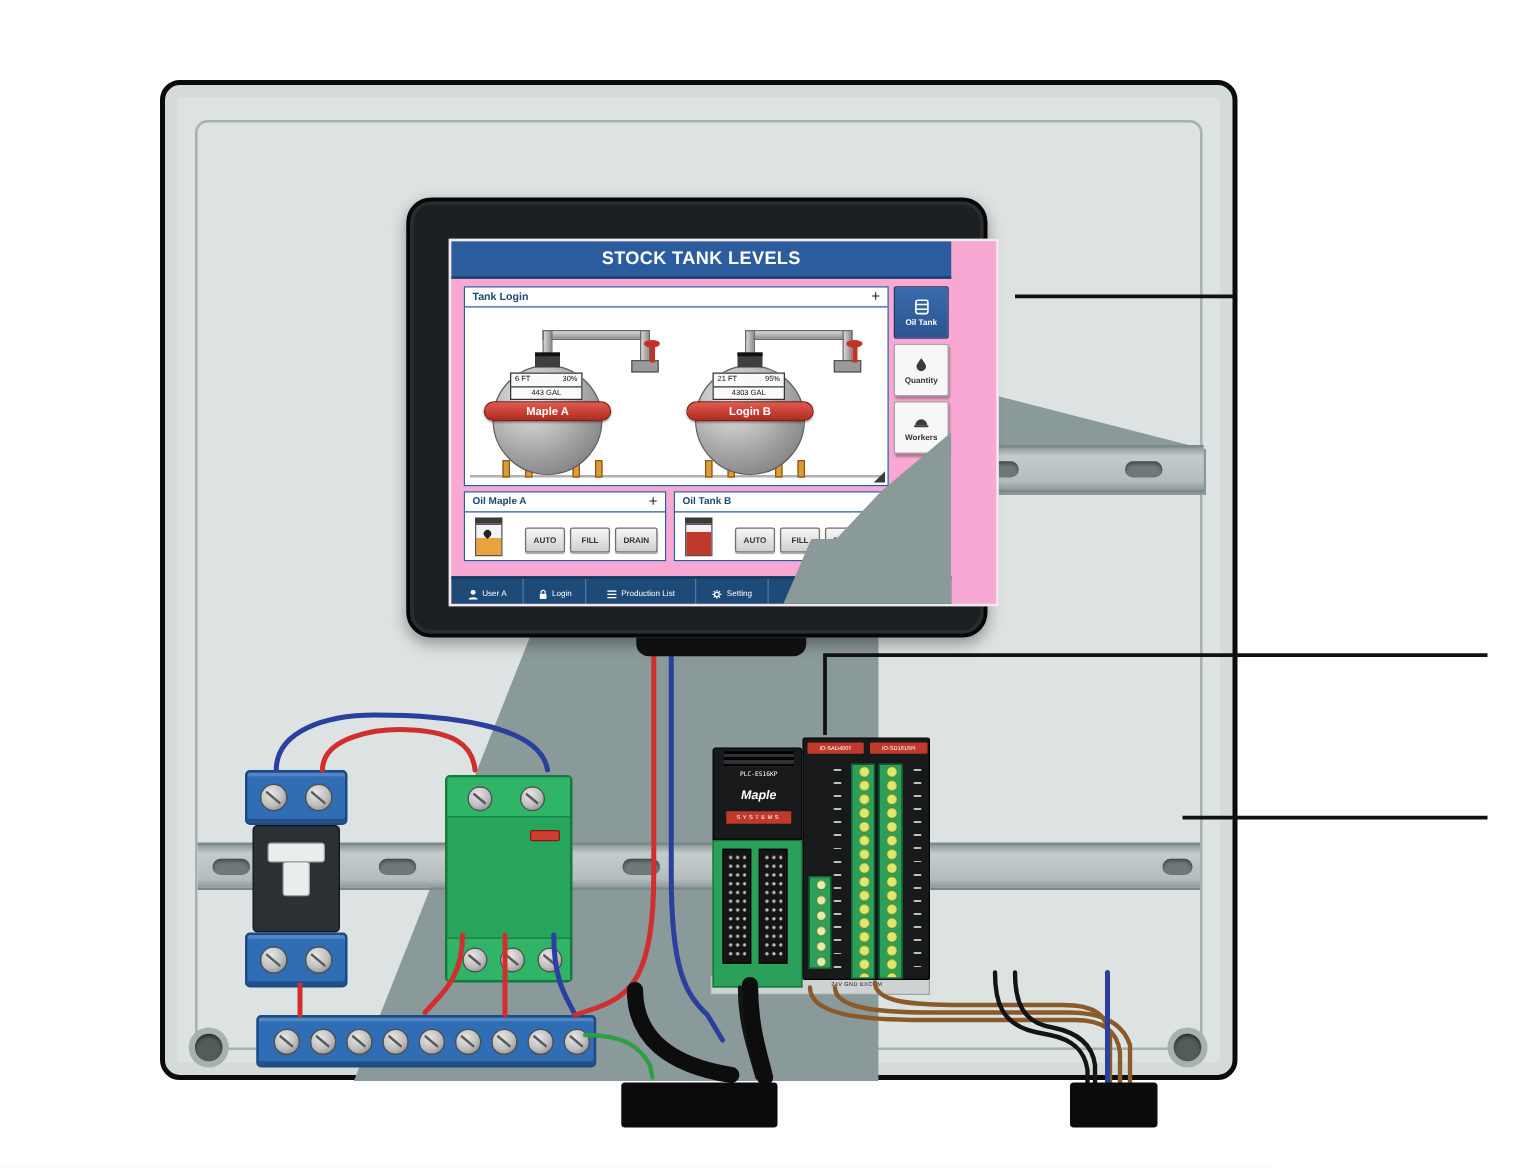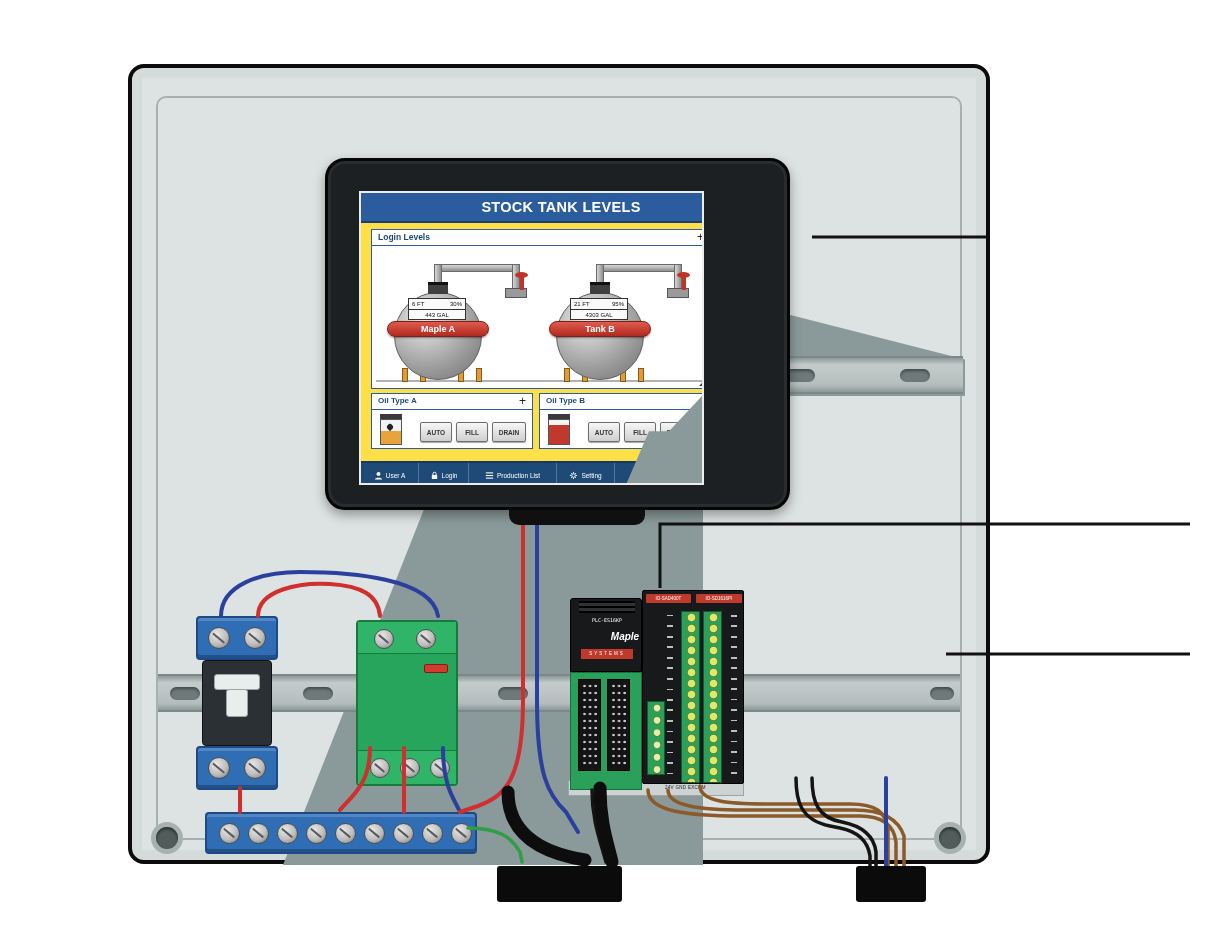--- a/index.html
+++ b/index.html
@@ -104,21 +104,21 @@
 
   <div class="abs" style="left:566px;top:588px;width:180px;height:212px">
     <div class="abs" style="left:2px;top:192px;width:176px;height:16px;background:#ccd3d2;border:1px solid #9aa5a4">
       <span class="tinynote" style="left:14px;top:4px">THERMO COUPLE</span>
       <span class="tinynote" style="left:96px;top:4px">24V GND EXCOM</span>
     </div>
 
     <div class="abs" style="left:4px;top:10px;width:72px;height:74px;background:#17191b;border:1px solid #000;border-radius:3px 3px 0 0">
       <div class="abs" style="left:8px;top:2px;width:56px;height:12px;background:repeating-linear-gradient(180deg,#000 0 2px,#2e3234 2px 5px)"></div>
       <div class="abs" style="left:2px;top:18px;width:68px;height:10px;color:#fff;font-size:5px;text-align:center;font-family:'DejaVu Sans Mono',monospace">PLC-ES16KP</div>
-      <div class="abs" style="left:20px;top:32px;width:68px;height:14px;color:#fff;font-size:10px;font-style:italic;font-weight:bold;text-align:center">Maple</div>
+      <div class="abs" style="left:2px;top:32px;width:68px;height:14px;color:#fff;font-size:10px;font-style:italic;font-weight:bold;text-align:center">Maple</div>
       <div class="abs" style="left:10px;top:50px;width:52px;height:10px;background:#c0392b;color:#fff;font-size:4.5px;letter-spacing:2px;text-align:center;line-height:10px">SYSTEMS</div>
     </div>
     <div class="abs" style="left:4px;top:84px;width:72px;height:118px;background:#2aa05a;border:1px solid #15713a">
       <div class="abs" style="left:7px;top:6px;width:23px;height:92px;background:#141414;border:1px solid #000">
         <div class="abs" style="left:3px;top:3px;right:3px;bottom:3px;background-image:radial-gradient(circle at 2.5px 3px,#c8c8c8 1px,transparent 1.6px);background-size:5.6px 7px"></div>
       </div>
       <div class="abs" style="left:36px;top:6px;width:23px;height:92px;background:#141414;border:1px solid #000">
         <div class="abs" style="left:3px;top:3px;right:3px;bottom:3px;background-image:radial-gradient(circle at 2.5px 3px,#c8c8c8 1px,transparent 1.6px);background-size:5.6px 7px"></div>
       </div>
     </div>
@@ -169,27 +169,27 @@
       <path d="M600 788 C600 824 608 844 612 862" stroke="#0d0d0d" stroke-width="13"></path>
     </g>
   </svg>
 
   <div class="abs" style="left:497px;top:866px;width:125px;height:36px;background:#0b0b0b;border-radius:3px"></div>
   <div class="abs" style="left:856px;top:866px;width:70px;height:36px;background:#0b0b0b;border-radius:3px"></div>
 
   <div class="abs" style="left:325px;top:158px;width:465px;height:352px;background:#1d2022;border:3px solid #060607;border-radius:20px;box-shadow:inset 0 0 0 3px #2a2d30,0 5px 12px rgba(0,0,0,.35)">
     <div class="abs" style="left:181px;top:349px;width:136px;height:15px;background:#101010;border-radius:0 0 10px 10px"></div>
 
-    <div class="abs" style="left:31px;top:30px;width:345px;height:294px;background:#fde047;border:2px solid #ececec;overflow:hidden">
+    <div class="abs" style="left:31px;top:30px;width:440px;height:294px;background:#f9a8d4;border:2px solid #ececec;overflow:hidden">
 
       <div class="abs" style="left:0;top:0;width:400px;height:30px;background:#2b5c9e;border-bottom:2px solid #1c3f73;color:#fff;font-weight:bold;font-size:14.5px;letter-spacing:.3px;text-align:center;line-height:28px">STOCK TANK LEVELS</div>
 
       <div class="panelw" style="left:10px;top:36px;width:340px;height:160px">
         <div class="phead">
-          <span class="ptitle">Login Levels</span>
+          <span class="ptitle">Tank Login</span>
           <span class="pplus">+</span>
         </div>
         <div class="abs" style="left:4px;top:150px;width:332px;height:2px;background:#b2b2b2"></div>
 
         <div class="abs pipe" style="left:62px;top:34px;width:86px;height:8px"></div>
         <div class="abs pipe pipev" style="left:62px;top:34px;width:8px;height:26px"></div>
         <div class="abs pipe pipev" style="left:140px;top:34px;width:8px;height:28px"></div>
         <div class="abs" style="left:133px;top:58px;width:22px;height:10px;background:#9a9a9a;border:1px solid #555"></div>
         <div class="abs" style="left:148px;top:46px;width:4px;height:14px;background:#c23327"></div>
         <div class="abs" style="left:143px;top:42px;width:13px;height:6px;background:#c23327;border-radius:50%"></div>
@@ -220,21 +220,21 @@
         <span class="leg" style="left:266px;top:138px"></span>
         <div class="abs" style="left:184px;top:62px;width:88px;height:88px;border-radius:50%;background:radial-gradient(circle at 35% 30%,#ececec,#9d9d9d 60%,#6e6e6e);border:1px solid #5f5f5f"></div>
         <div class="abs" style="left:218px;top:52px;width:20px;height:12px;background:#3f3f3f;border-top:3px solid #111"></div>
         <div class="abs" style="left:198px;top:68px;width:58px;height:22px;background:#fafafa;border:1px solid #333;font-size:6px;color:#111">
           <div style="height:10px;border-bottom:1px solid #333;display:flex;justify-content:space-between;align-items:center;padding:0 3px">
             <span>21 FT</span>
             <span>95%</span>
           </div>
           <div style="height:10px;text-align:center;line-height:10px">4303 GAL</div>
         </div>
-        <div class="abs" style="left:177px;top:91px;width:102px;height:16px;border-radius:8px;background:linear-gradient(180deg,#e05a4e,#b02a1f);border:1px solid #7d1f17;color:#fff;font-size:9px;font-weight:bold;text-align:center;line-height:15px;box-shadow:0 1px 2px rgba(0,0,0,.4)">Tank B</div>
+        <div class="abs" style="left:177px;top:91px;width:102px;height:16px;border-radius:8px;background:linear-gradient(180deg,#e05a4e,#b02a1f);border:1px solid #7d1f17;color:#fff;font-size:9px;font-weight:bold;text-align:center;line-height:15px;box-shadow:0 1px 2px rgba(0,0,0,.4)">Login B</div>
 
         <span class="corner" style="left:327px;top:147px"></span>
       </div>
 
       <div class="sbtn active" style="top:36px">
         <svg width="15" height="15" viewBox="0 0 14 14">
           <rect x="2.5" y="2" width="9" height="10" rx="1.5" fill="none" stroke="#fff" stroke-width="1.2"></rect>
           <line x1="2.5" y1="5.2" x2="11.5" y2="5.2" stroke="#fff" stroke-width="1"></line>
           <line x1="2.5" y1="8.8" x2="11.5" y2="8.8" stroke="#fff" stroke-width="1"></line>
         </svg>
@@ -249,35 +249,35 @@
       <div class="sbtn idle" style="top:128px">
         <svg width="14" height="14" viewBox="0 0 14 14">
           <path d="M2.2 9.2a4.8 4.8 0 0 1 9.6 0Z" fill="#3c3c3c"></path>
           <rect x="1.2" y="9.2" width="11.6" height="1.6" rx="0.8" fill="#3c3c3c"></rect>
         </svg>
         <span>Workers</span>
       </div>
 
       <div class="panelw" style="left:10px;top:200px;width:162px;height:56px">
         <div class="phead">
-          <span class="ptitle" style="font-size:8px">Oil Type A</span>
+          <span class="ptitle" style="font-size:8px">Oil Maple A</span>
           <span class="pplus">+</span>
         </div>
         <div class="abs" style="left:8px;top:20px;width:22px;height:5px;background:#3a3a3a"></div>
         <div class="abs" style="left:8px;top:25px;width:22px;height:26px;border:1px solid #555;background:linear-gradient(180deg,#f3f3f3 45%,#e8a33d 45%)">
           <span class="abs" style="left:6px;top:4px;width:6px;height:6px;background:#222;border-radius:50% 50% 50% 0;transform:rotate(-45deg)"></span>
         </div>
         <div class="hbtn" style="left:48px;top:28px;width:32px;height:20px">AUTO</div>
         <div class="hbtn" style="left:84px;top:28px;width:32px;height:20px">FILL</div>
         <div class="hbtn" style="left:120px;top:28px;width:34px;height:20px">DRAIN</div>
       </div>
 
       <div class="panelw" style="left:178px;top:200px;width:172px;height:56px">
         <div class="phead">
-          <span class="ptitle" style="font-size:8px">Oil Type B</span>
+          <span class="ptitle" style="font-size:8px">Oil Tank B</span>
         </div>
         <div class="abs" style="left:8px;top:20px;width:22px;height:5px;background:#3a3a3a"></div>
         <div class="abs" style="left:8px;top:25px;width:22px;height:26px;border:1px solid #555;background:linear-gradient(180deg,#f3f3f3 22%,#c0392b 22%)"></div>
         <div class="hbtn" style="left:48px;top:28px;width:32px;height:20px">AUTO</div>
         <div class="hbtn" style="left:84px;top:28px;width:32px;height:20px">FILL</div>
         <div class="hbtn" style="left:120px;top:28px;width:34px;height:20px">DRAIN</div>
       </div>
 
       <div class="abs" style="left:0;top:268px;width:400px;height:26px;background:#1e4a77;border-top:2px solid #163a5e;display:flex">
         <div class="navitem" style="width:58px">

